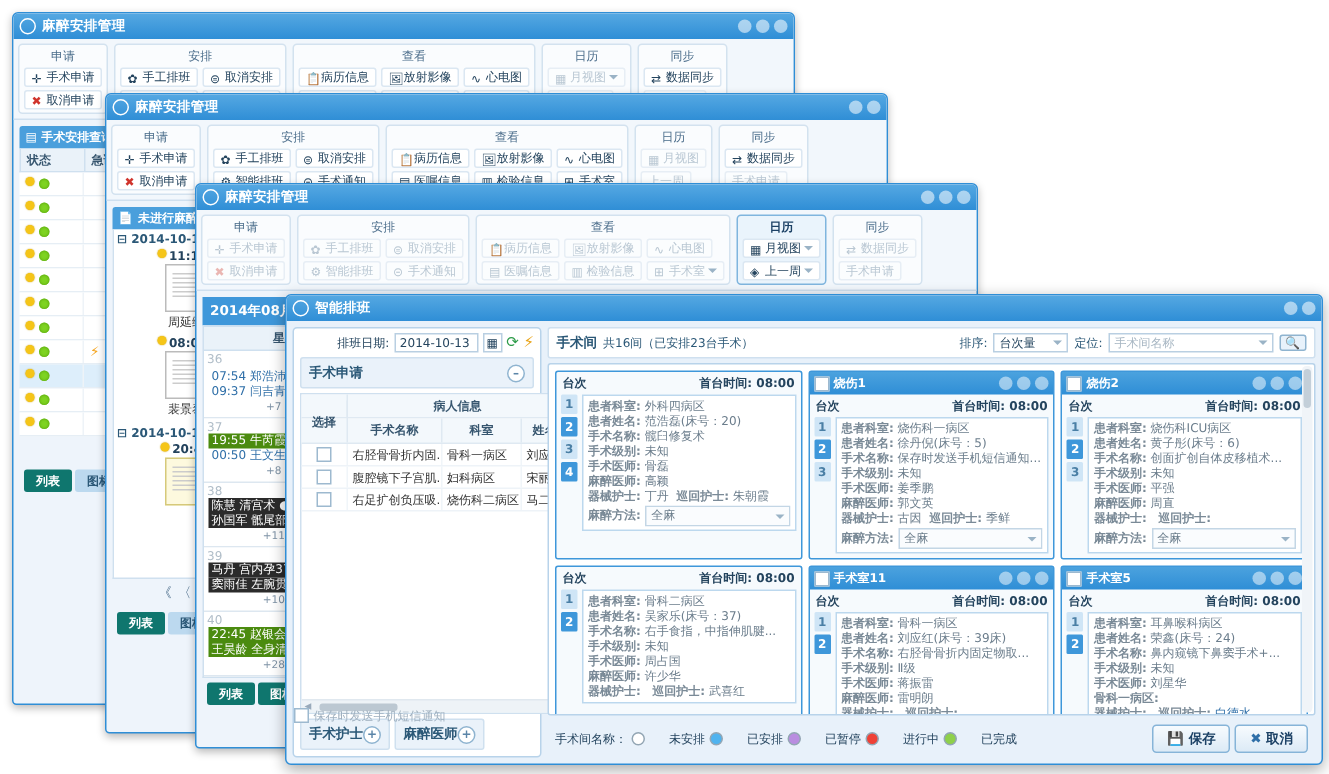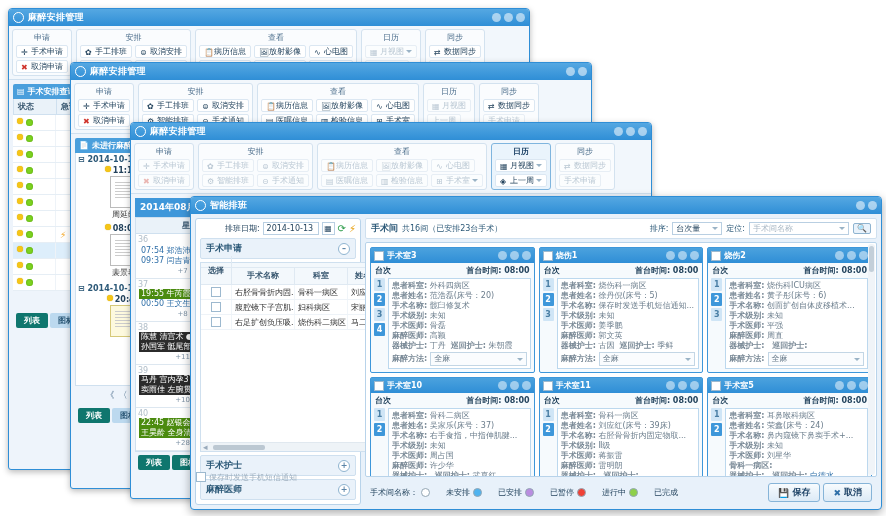--- a/index.html
+++ b/index.html
@@ -706,20 +706,21 @@
           <div class="sect">
             <span>手术申请</span>
             <span class="sp"></span>
             <span class="circ">–</span>
           </div>
         </div>
         <div style="padding:3px 4px 0;flex:1;display:flex;min-height:0;">
           <div class="gtbl">
             <div class="gh1">
               <div class="c" style="width:24px"></div>
+              <div class="c" style="flex:1">病人信息</div>
             </div>
             <div class="gh1">
               <div class="c" style="width:24px;margin-top:-12px;height:24px;align-items:center;display:flex;justify-content:center">选择</div>
               <div class="c" style="width:56px">手术名称</div>
               <div class="c" style="width:46px">科室</div>
               <div class="c" style="flex:1">姓名</div>
             </div>
             <div id="dlgrows">
                 <div class="gr">
                   <div class="c" style="width:24px;justify-content:center">
@@ -748,21 +749,21 @@
               </div>
             <div style="flex:1"></div>
             <div class="sbar">
               <span style="color:#9ab">◂</span>
               <span class="sthumb"></span>
               <span style="flex:1"></span>
               <span style="color:#9ab">▸</span>
             </div>
           </div>
         </div>
-        <div style="padding:3px 4px 4px;display:flex;flex-direction:column;gap:3px;">
+        <div style="padding:3px 4px 4px;display:flex;flex-direction:row;gap:3px;">
           <div class="sect">
             <span>手术护士</span>
             <span class="sp"></span>
             <span class="circ">+</span>
           </div>
           <div class="sect">
             <span>麻醉医师</span>
             <span class="sp"></span>
             <span class="circ">+</span>
           </div>
@@ -774,36 +775,28 @@
       <div class="roomhdr">
         <b>手术间</b>
         <span>共16间（已安排23台手术）</span>
         <span style="flex:1"></span>
         <span>排序:</span>
         <span class="inp" style="width:50px;justify-content:space-between">
           <span>台次量</span>
           <span class="caret"></span>
         </span>
         <span>定位:</span>
-        <span class="inp" style="width:100px;justify-content:space-between;color:#a7b6c3">
+        <span class="inp" style="width:110px;justify-content:space-between;color:#a7b6c3">
           <span placeholder="手术间名称">手术间名称</span>
           <span class="caret"></span>
         </span>
         <span style="border:1px solid #8fb4d0;background:#e8f2fb;padding:0 3px;border-radius:2px;color:#2f6fa8">🔍</span>
       </div>
       <div class="roomwrap">
         <div id="rooms" style="display:contents"><div class="room">
-              <div class="rhdr">
-                <span class="ckb" style="background:#fff"></span>
-                <span>手术室3</span>
-                <span class="sp"></span>
-                <span class="rico"></span>
-                <span class="rico"></span>
-                <span class="rico"></span>
-              </div>
               <div class="rsub">
                 <span>台次</span>
                 <span class="sp"></span>
                 <span>首台时间: 08:00</span>
               </div>
               <div class="rmain">
                 <div class="slots">
                   <div class="slot l">1</div>
                   <div class="slot">2</div>
                   <div class="slot l">3</div>
@@ -894,28 +887,20 @@
                   <div class="drow" style="display:flex;align-items:center;gap:3px;margin-top:1px">
                     <b>麻醉方法:</b>
                     <span class="selbox" style="flex:1;margin-top:0">
                       <span>全麻</span>
                       <span class="caret"></span>
                     </span>
                   </div>
                 </div>
               </div>
             </div><div class="room">
-              <div class="rhdr">
-                <span class="ckb" style="background:#fff"></span>
-                <span>手术室10</span>
-                <span class="sp"></span>
-                <span class="rico"></span>
-                <span class="rico"></span>
-                <span class="rico"></span>
-              </div>
               <div class="rsub">
                 <span>台次</span>
                 <span class="sp"></span>
                 <span>首台时间: 08:00</span>
               </div>
               <div class="rmain">
                 <div class="slots">
                   <div class="slot l">1</div>
                   <div class="slot">2</div>
                 </div>

